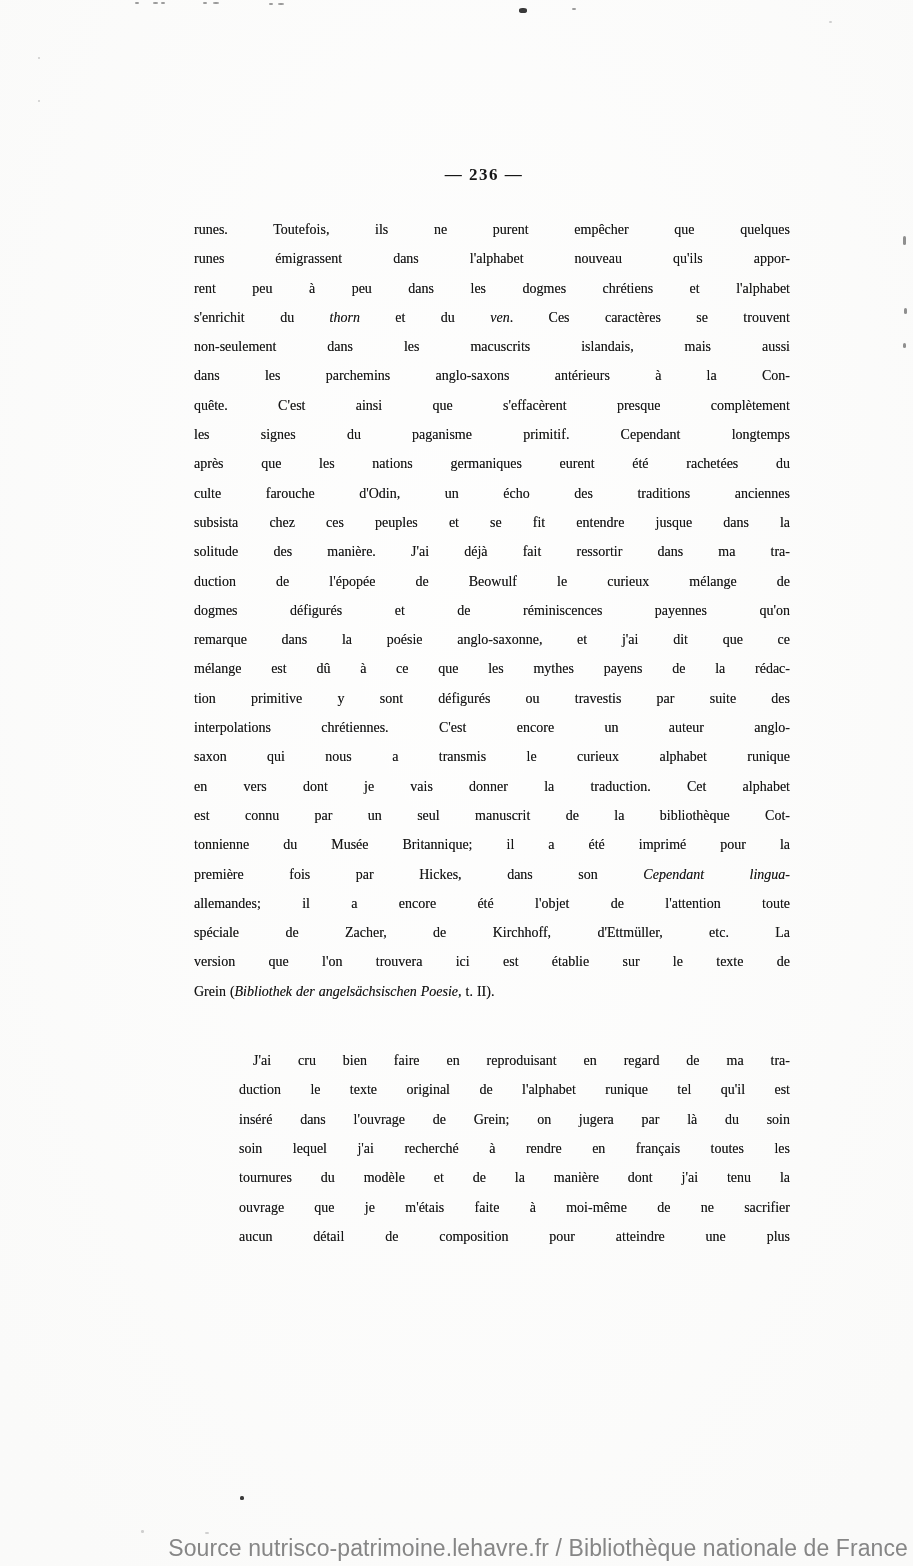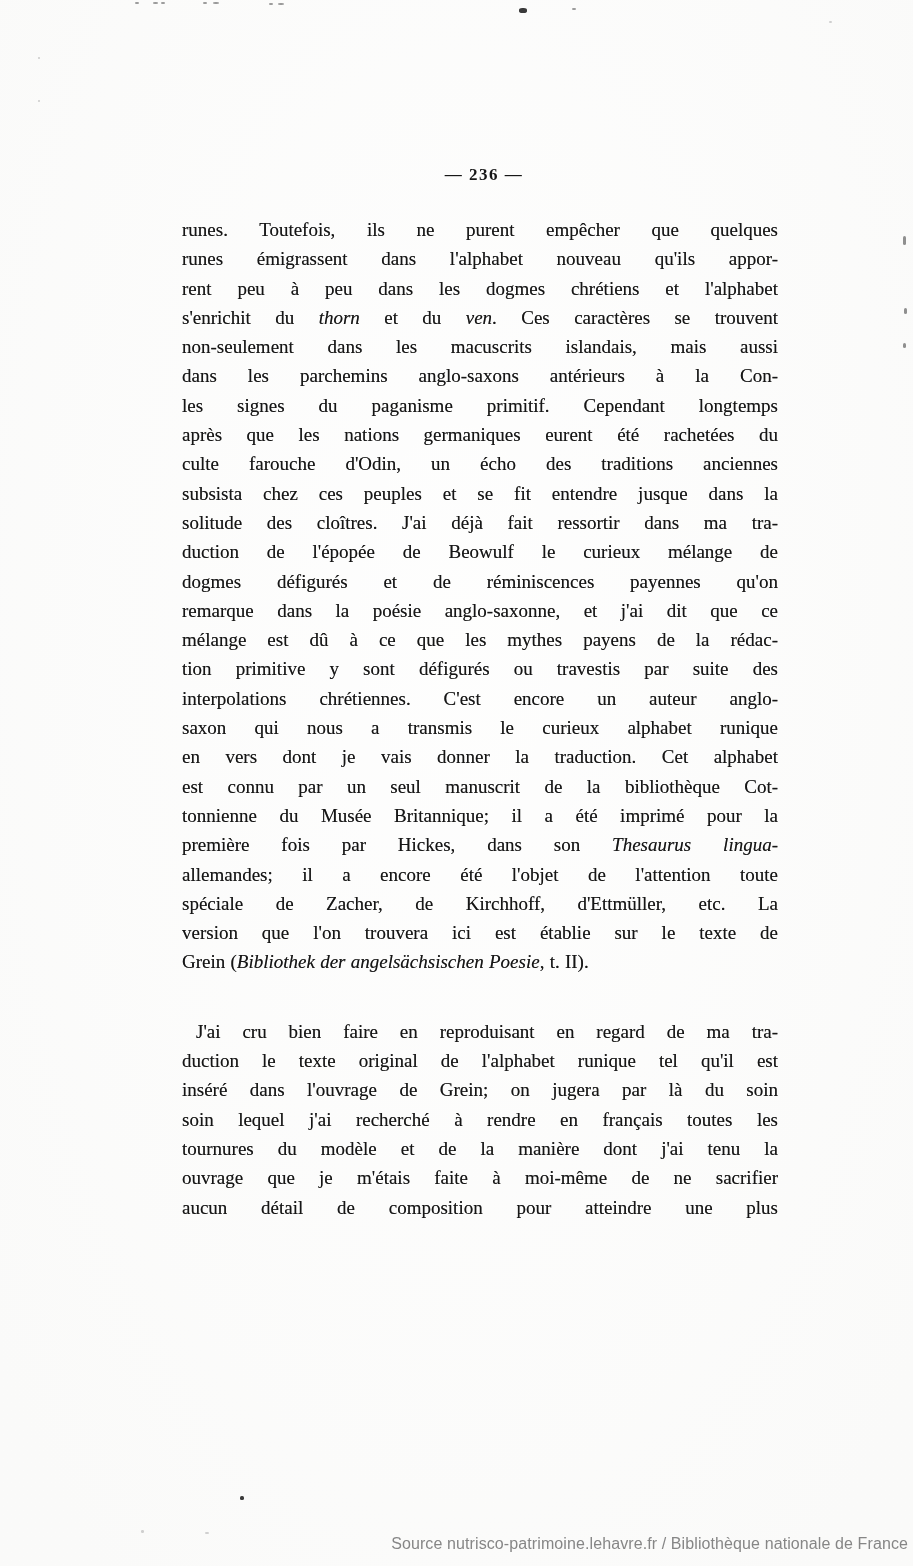--- a/index.html
+++ b/index.html
@@ -28,28 +28,28 @@
     width: 596px;
     text-align: center;
     font-size: 17px;
     font-weight: bold;
     letter-spacing: 1.5px;
     color: #171717;
   }
   .text-block {
     position: absolute;
     top: 215px;
-    left: 182px;
+    left: 194px;
     width: 596px;
     color: #161616;
-    font-size: 19px;
+    font-size: 14px;
     text-shadow: 0 0 0.4px rgba(20,20,20,0.55);
   }
   .para { margin: 0; }
-  .para + .para { margin-top: 40px; }
+  .para + .para { margin-top: 40px; margin-left: 45px; }
   .line {
     line-height: 29.3px;
     height: 29.3px;
     text-align: justify;
     text-align-last: justify;
     word-spacing: 0.5px;
     white-space: nowrap;
     overflow: visible;
   }
   
@@ -57,21 +57,21 @@
   .line.loose { text-align-last: left; }
   .line.indent { text-indent: 14px; }
   .it { font-style: italic; }
   .sc { font-size: 0.8em; letter-spacing: 0.6px; }
   .sup { vertical-align: super; font-size: 0.58em; line-height: 0; }
   .attribution {
     position: absolute;
     top: 1535px;
     right: 5px;
     font-family: "Liberation Sans", sans-serif;
-    font-size: 16px;
+    font-size: 23px;
     color: #868686;
     letter-spacing: 0.1px;
   }
   .speck {
     position: absolute;
     background: #9a9a9a;
     border-radius: 40%;
   }
   .speck.dark { background: #3a3a3a; }
   .speck.faint { background: #cfcfcf; }
@@ -90,36 +90,37 @@
   <div class="page-number">— 236 —</div>
 
   <div class="text-block">
       <div class="para">
         <div class="line">runes. Toutefois, ils ne purent empêcher que quelques</div>
         <div class="line">runes émigrassent dans l'alphabet nouveau qu'ils appor-</div>
         <div class="line">rent peu à peu dans les dogmes chrétiens et l'alphabet</div>
         <div class="line">s'enrichit du <span class="it">thorn</span> et du <span class="it">ven</span>. Ces caractères se trouvent</div>
         <div class="line">non-seulement dans les macuscrits islandais, mais aussi</div>
         <div class="line">dans les parchemins anglo-saxons antérieurs à la Con-</div>
+        <div class="line">quête. C'est ainsi que s'effacèrent presque complètement</div>
         <div class="line">les signes du paganisme primitif. Cependant longtemps</div>
         <div class="line">après que les nations germaniques eurent été rachetées du</div>
         <div class="line">culte farouche d'Odin, un écho des traditions anciennes</div>
         <div class="line">subsista chez ces peuples et se fit entendre jusque dans la</div>
-        <div class="line">solitude des cloîtres. J'ai déjà fait ressortir dans ma tra-</div>
+        <div class="line">solitude des manière. J'ai déjà fait ressortir dans ma tra-</div>
         <div class="line">duction de l'épopée de Beowulf le curieux mélange de</div>
         <div class="line">dogmes défigurés et de réminiscences payennes qu'on</div>
         <div class="line">remarque dans la poésie anglo-saxonne, et j'ai dit que ce</div>
         <div class="line">mélange est dû à ce que les mythes payens de la rédac-</div>
         <div class="line">tion primitive y sont défigurés ou travestis par suite des</div>
         <div class="line">interpolations chrétiennes. C'est encore un auteur anglo-</div>
         <div class="line">saxon qui nous a transmis le curieux alphabet runique</div>
         <div class="line">en vers dont je vais donner la traduction. Cet alphabet</div>
         <div class="line">est connu par un seul manuscrit de la bibliothèque Cot-</div>
         <div class="line">tonnienne du Musée Britannique; il a été imprimé pour la</div>
-        <div class="line">première fois par Hickes, dans son <span class="it">Thesaurus lingua-</span></div>
+        <div class="line">première fois par Hickes, dans son <span class="it">Cependant lingua-</span></div>
         <div class="line">allemandes; il a encore été l'objet de l'attention toute</div>
         <div class="line">spéciale de Zacher, de Kirchhoff, d'Ettmüller, etc. La</div>
         <div class="line">version que l'on trouvera ici est établie sur le texte de</div>
         <div class="line loose">Grein (<span class="it">Bibliothek der angelsächsischen Poesie</span>, t. II).</div>
       </div>
       <div class="para">
         <div class="line indent">J'ai cru bien faire en reproduisant en regard de ma tra-</div>
         <div class="line">duction le texte original de l'alphabet runique tel qu'il est</div>
         <div class="line">inséré dans l'ouvrage de Grein; on jugera par là du soin</div>
         <div class="line">soin lequel j'ai recherché à rendre en français toutes les</div>

